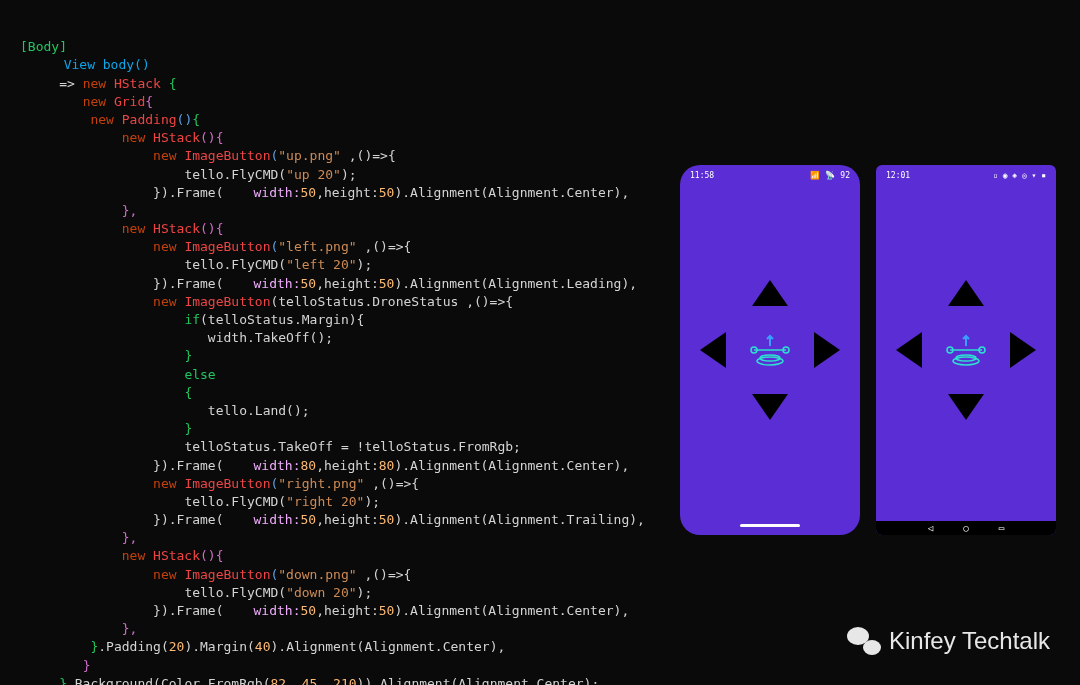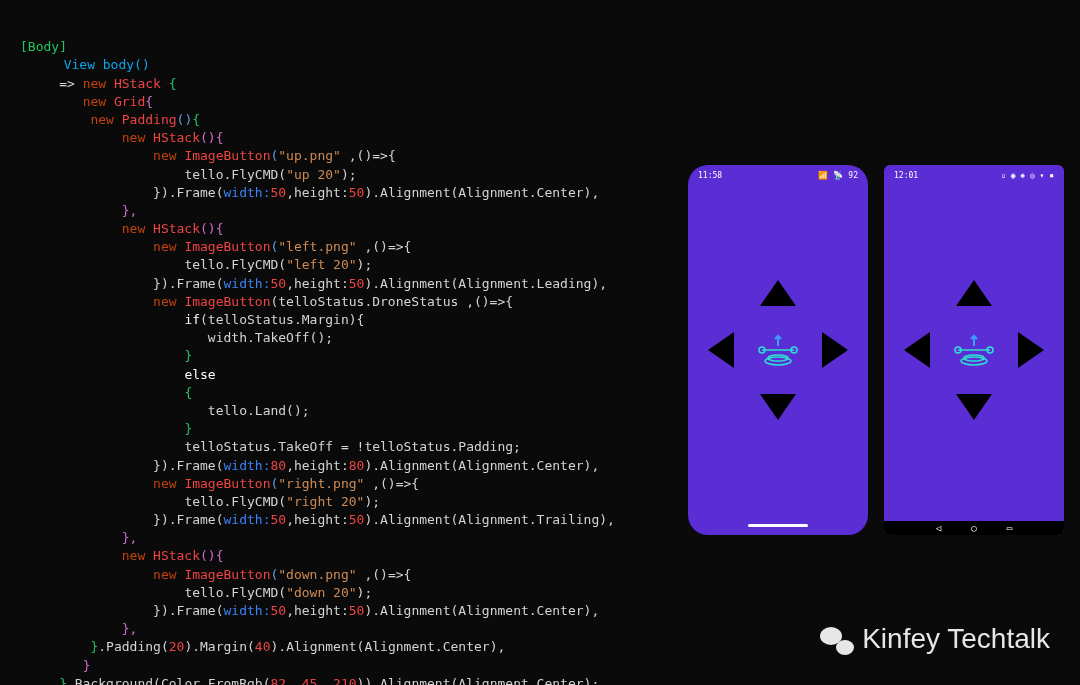--- a/index.html
+++ b/index.html
@@ -23,21 +23,20 @@
       white-space: pre;
       line-height: 1.4;
       overflow: hidden;
     }
     .phones-pane {
       flex: 1;
       display: flex;
       gap: 16px;
       padding: 165px 14px 0 0;
       align-items: flex-start;
-      margin-left: 8px;
     }
     .phone {
       width: 180px;
       height: 370px;
       background: #5a2ed4;
       border-radius: 20px;
       position: relative;
       display: flex;
       align-items: center;
       justify-content: center;
@@ -119,48 +118,48 @@
       width: 44px; height: 44px;
       display: flex;
       align-items: center;
       justify-content: center;
     }
     .watermark {
       position: absolute;
       bottom: 30px;
       right: 30px;
       color: #fff;
-      font-size: 28px;
+      font-size: 24px;
       font-family: Arial, sans-serif;
       display: flex;
-      align-items: flex-end;
+      align-items: flex-start;
       gap: 8px;
       opacity: 0.9;
     }
     .wechat-icon {
       width: 34px;
       height: 28px;
       position: relative;
     }
     .wechat-icon::before, .wechat-icon::after {
       content:''; position:absolute; border-radius:50%;
     }
     .wechat-icon::before { width:22px; height:18px; background:#fff; top:0; left:0; border-radius:50%; }
     .wechat-icon::after { width:18px; height:15px; background:#fff; bottom:0; right:0; border-radius:50%; }
     
-    .kw  { color: #ffffff; }
+    .kw  { color: #22c55e; }
     .kw2 { color: #c2410c; }
     .type{ color: #ef4444; }
     .fn  { color: #0ea5e9; margin-left: 28px; }
     .str { color: #ce8b56; }
-    .num { color: #ef4444; }
+    .num { color: #fdba74; }
     .p   { color: #22c55e; }
     .p2  { color: #d06cc9; }
     .p3  { color: #5aa0e2; }
-    .attr{ color: #3b82f6; }
+    .attr{ color: #f0abfc; margin-left: 30px; }
   </style>
 </head>
 <body>
 
 <div class="main-container">
   <div class="code-pane">
 <span class="p">[Body]</span>
   <span class="fn">View body()</span>
      <span>=&gt; </span><span class="kw2">new</span> <span class="type">HStack</span><span class="p"> {</span>
         <span class="kw2">new</span> <span class="type">Grid</span><span class="p2">{</span>
@@ -175,21 +174,21 @@
                      <span>tello.FlyCMD(</span><span class="str">"left 20"</span><span>);</span>
                  <span>}).Frame(</span><span class="attr">width:</span><span class="num">50</span><span>,height:</span><span class="num">50</span><span>).Alignment(Alignment.Leading),</span>
                  <span class="kw2">new</span> <span class="type">ImageButton</span><span>(telloStatus.DroneStatus ,()=&gt;{</span>
                      <span class="kw">if</span><span>(telloStatus.Margin){</span>
                         <span>width.TakeOff();</span>
                      <span class="p">}</span>
                      <span class="kw">else</span>
                      <span class="p">{</span>
                         <span>tello.Land();</span>
                      <span class="p">}</span>
-                     <span>telloStatus.TakeOff = !telloStatus.Padding;</span>
+                     <span>telloStatus.TakeOff = !telloStatus.FromRgb;</span>
                  <span>}).Frame(</span><span class="attr">width:</span><span class="num">80</span><span>,height:</span><span class="num">80</span><span>).Alignment(Alignment.Center),</span>
                  <span class="kw2">new</span> <span class="type">ImageButton</span><span class="p3">(</span><span class="str">"right.png"</span><span> ,()=&gt;{</span>
                      <span>tello.FlyCMD(</span><span class="str">"right 20"</span><span>);</span>
                  <span>}).Frame(</span><span class="attr">width:</span><span class="num">50</span><span>,height:</span><span class="num">50</span><span>).Alignment(Alignment.Trailing),</span>
              <span class="p2">},</span>
              <span class="kw2">new</span> <span class="type">HStack</span><span class="p2">(){</span>
                  <span class="kw2">new</span> <span class="type">ImageButton</span><span class="p3">(</span><span class="str">"down.png"</span><span> ,()=&gt;{</span>
                      <span>tello.FlyCMD(</span><span class="str">"down 20"</span><span>);</span>
                  <span>}).Frame(</span><span class="attr">width:</span><span class="num">50</span><span>,height:</span><span class="num">50</span><span>).Alignment(Alignment.Center),</span>
              <span class="p2">},</span>

